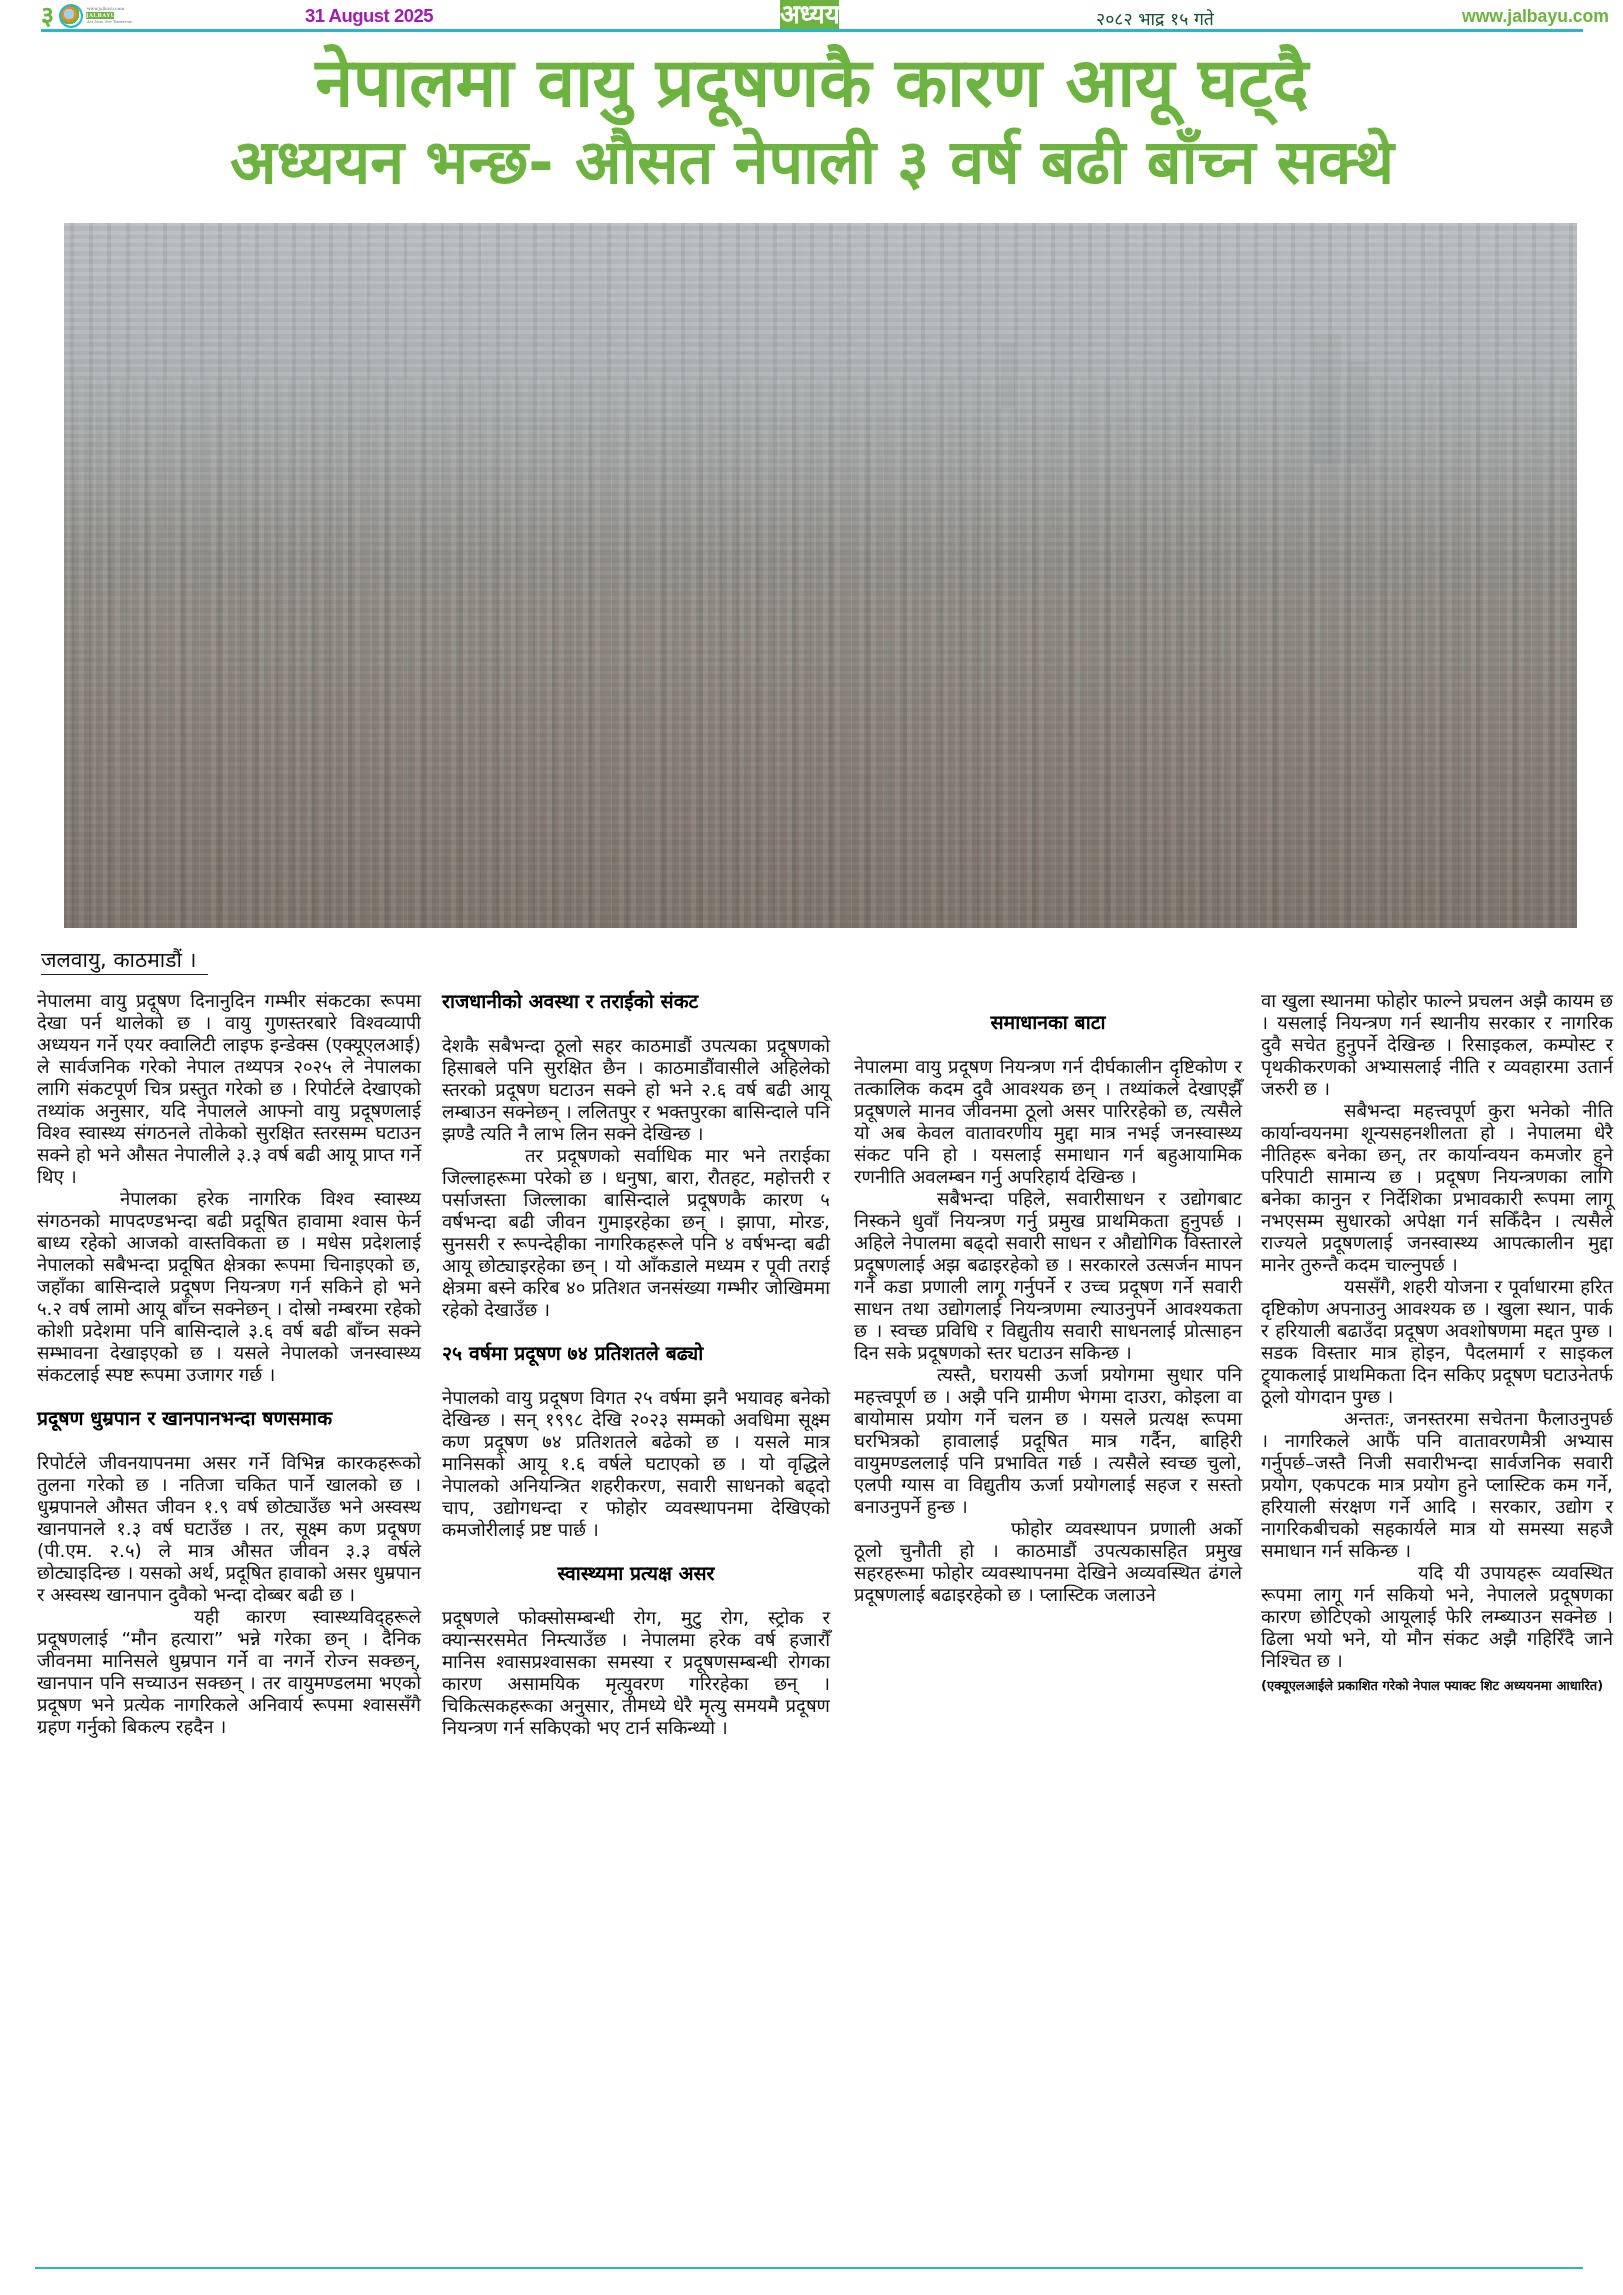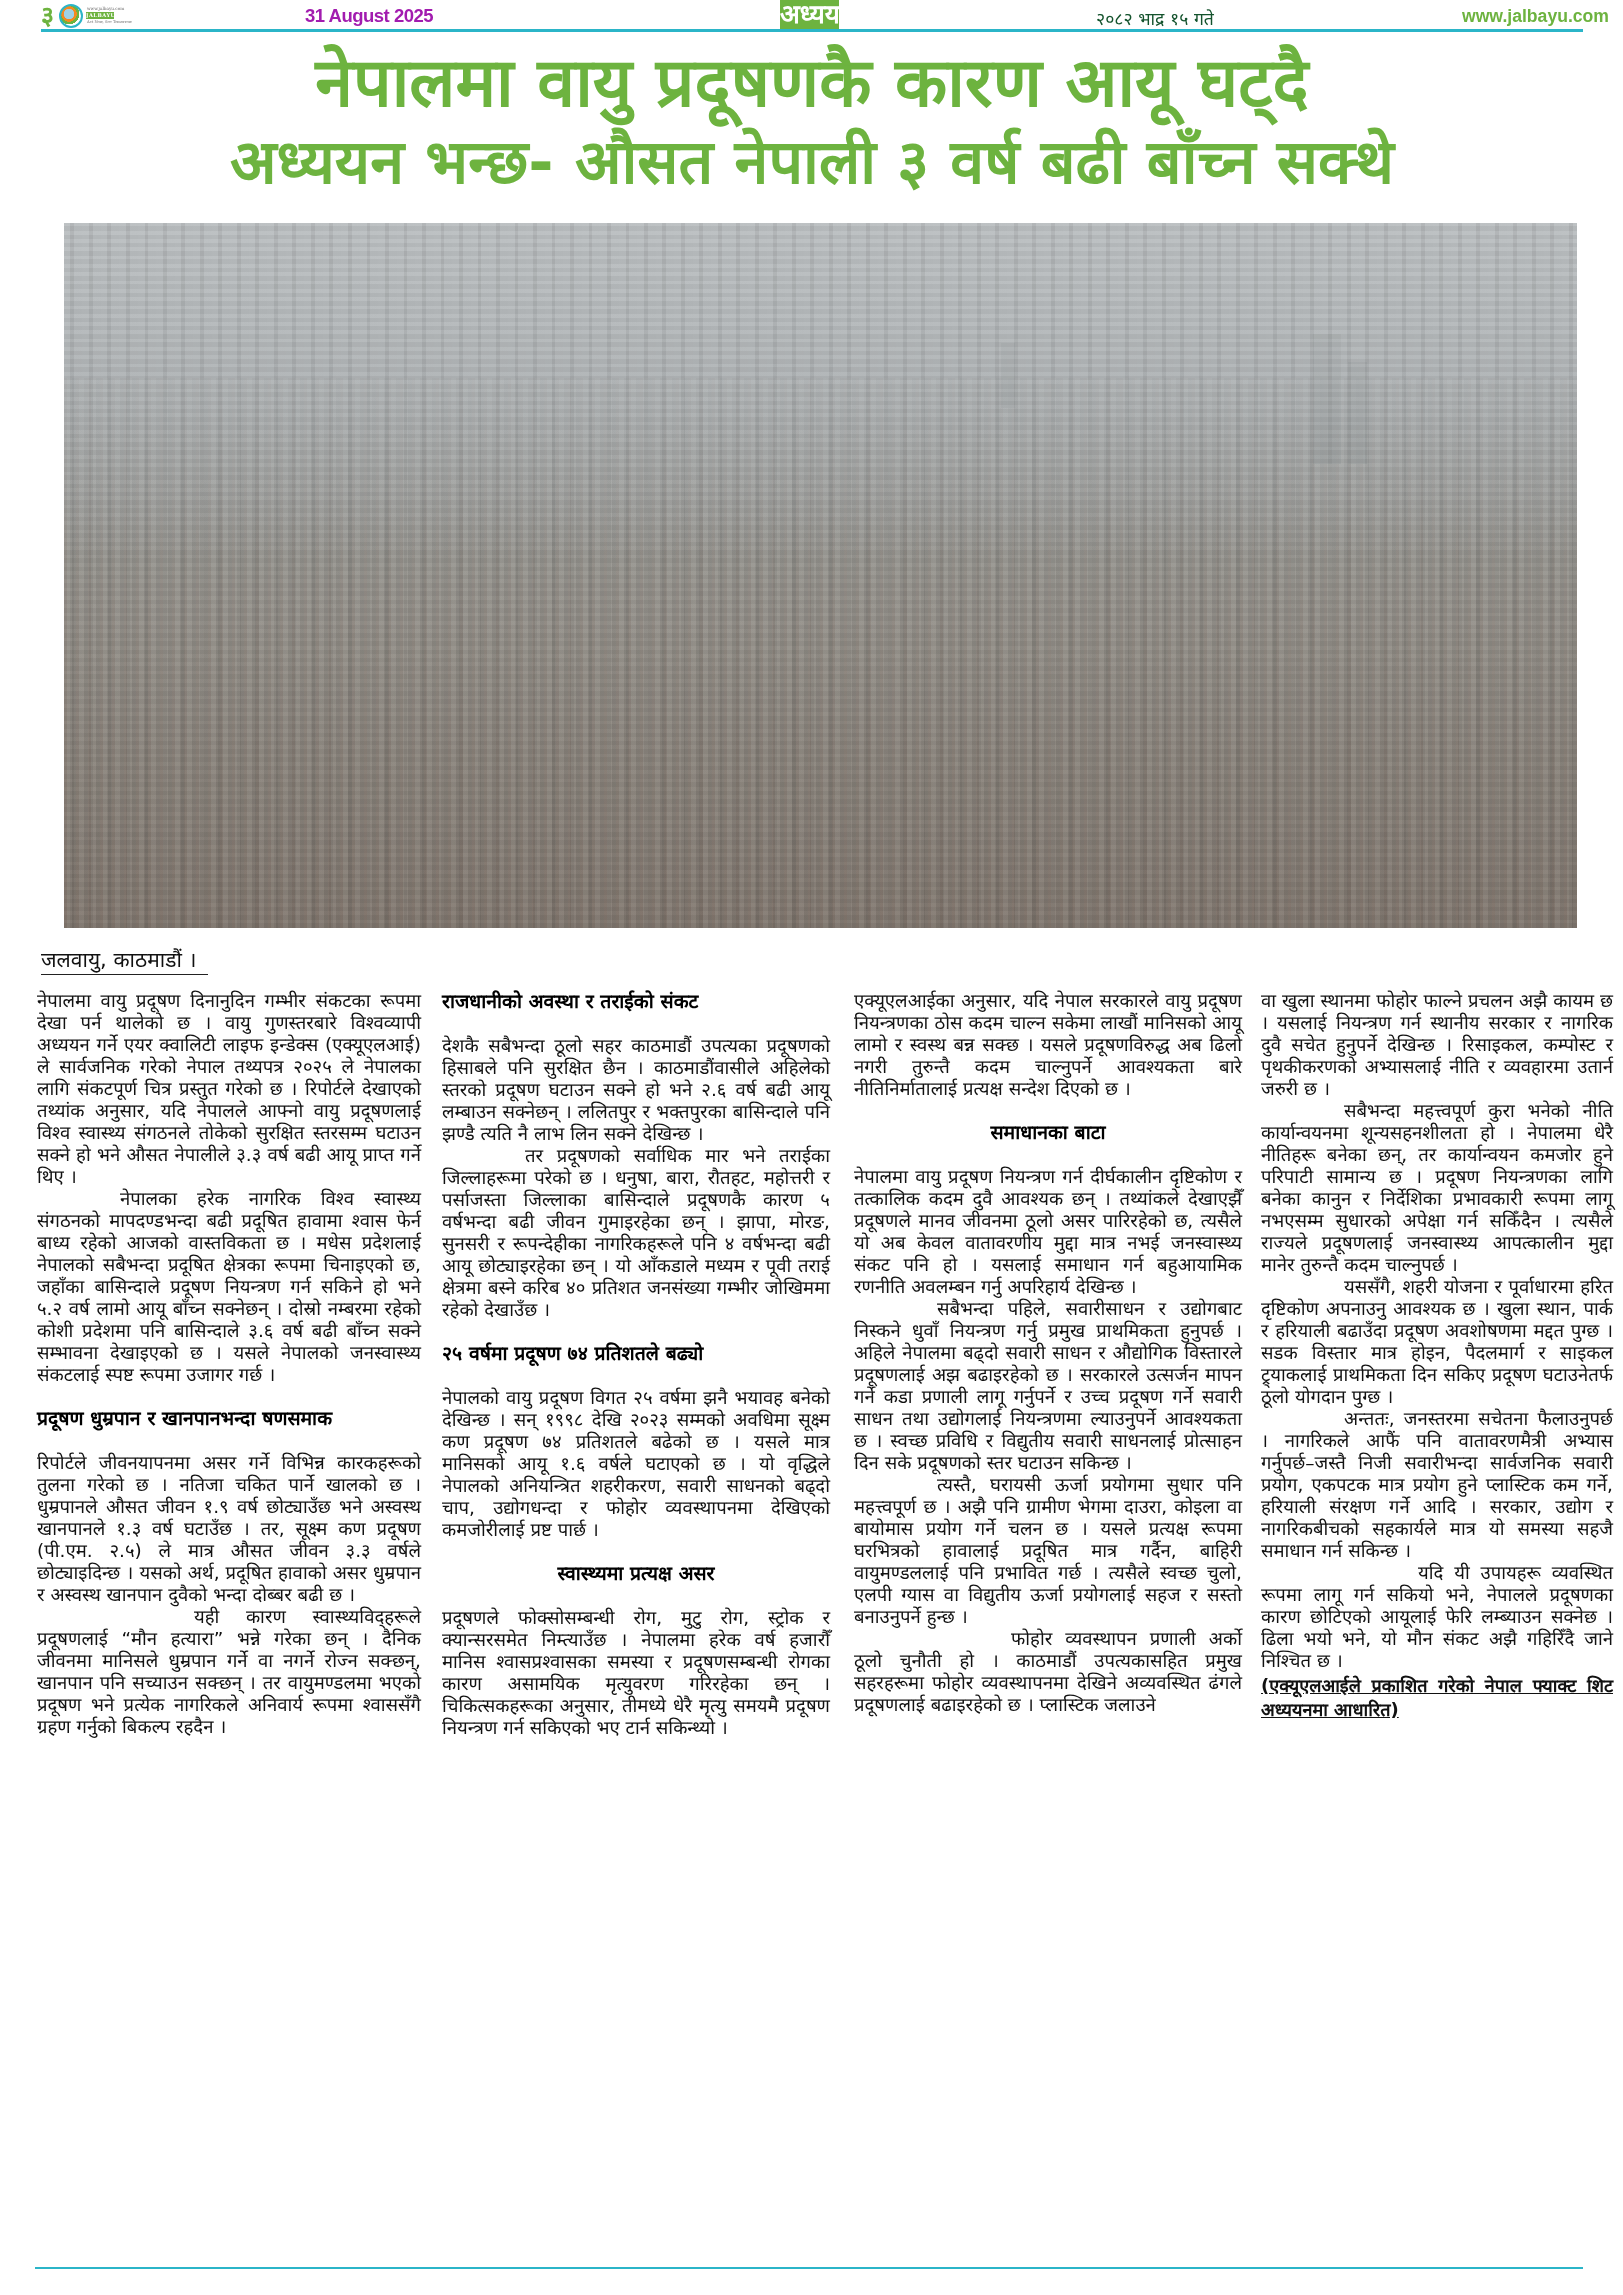--- a/index.html
+++ b/index.html
@@ -45,21 +45,21 @@
   .dateline { position: absolute; left: 41px; top: 949px; font-size: 21px; line-height: 23px; padding-bottom: 1.9px; border-bottom: 1.4px solid #222; width: 167px; }
 
   
   .col { position: absolute; top: 990px; font-size: 18.5px; line-height: 22px; text-align: justify; font-family: "DejaVu Sans", sans-serif; color: #111; }
   .col p { margin: 0; }
   .col p.indent { text-indent: 83px; }
   .col p.indent-lg { text-indent: 157px; }
   .col h3 { margin: 0; font-size: 19.4px; font-weight: bold; line-height: 24px; color: #000; }
   .col h3.center { text-align: center; }
   .col .gap { height: 21px; }
-  .col .source { font-weight: bold; font-size: 18px; line-height: 24px; margin-top: 1.9px; text-decoration: underline; }
+  .col .source { font-weight: bold; font-size: 13px; line-height: 24px; margin-top: 1.9px; }
   .c1 { left: 37px; width: 384px; }
   .c2 { left: 442px; width: 388px; }
   .c3 { left: 854px; width: 388px; }
   .c4 { left: 1261px; width: 352px; }
 
   .rule-bottom { position: absolute; left: 35px; top: 2267px; width: 1548px; height: 2.3px; background: #2bb5c8; }
 </style>
 </head>
 <body>
 
@@ -111,21 +111,20 @@
   <h3>२५ वर्षमा प्रदूषण ७४ प्रतिशतले बढ्यो</h3>
   <div class="gap"></div>
   <p>नेपालको वायु प्रदूषण विगत २५ वर्षमा झनै भयावह बनेको देखिन्छ । सन् १९९८ देखि २०२३ सम्मको अवधिमा सूक्ष्म कण प्रदूषण ७४ प्रतिशतले बढेको छ । यसले मात्र मानिसको आयू १.६ वर्षले घटाएको छ । यो वृद्धिले नेपालको अनियन्त्रित शहरीकरण, सवारी साधनको बढ्दो चाप, उद्योगधन्दा र फोहोर व्यवस्थापनमा देखिएको कमजोरीलाई प्रष्ट पार्छ ।</p>
   <div class="gap"></div>
   <h3 class="center">स्वास्थ्यमा प्रत्यक्ष असर</h3>
   <div class="gap"></div>
   <p>प्रदूषणले फोक्सोसम्बन्धी रोग, मुटु रोग, स्ट्रोक र क्यान्सरसमेत निम्त्याउँछ । नेपालमा हरेक वर्ष हजारौँ मानिस श्वासप्रश्वासका समस्या र प्रदूषणसम्बन्धी रोगका कारण असामयिक मृत्युवरण गरिरहेका छन् । चिकित्सकहरूका अनुसार, तीमध्ये धेरै मृत्यु समयमै प्रदूषण नियन्त्रण गर्न सकिएको भए टार्न सकिन्थ्यो ।</p>
 </div>
 
 <div class="col c3">
-  <p>एक्यूएलआईका अनुसार, यदि नेपाल सरकारले वायु प्रदूषण नियन्त्रणका ठोस कदम चाल्न सकेमा लाखौं मानिसको आयू लामो र स्वस्थ बन्न सक्छ । यसले प्रदूषणविरुद्ध अब ढिलो नगरी तुरुन्तै कदम चाल्नुपर्ने आवश्यकता बारे नीतिनिर्मातालाई प्रत्यक्ष सन्देश दिएको छ ।</p>
   <div class="gap"></div>
   <h3 class="center">समाधानका बाटा</h3>
   <div class="gap"></div>
   <p>नेपालमा वायु प्रदूषण नियन्त्रण गर्न दीर्घकालीन दृष्टिकोण र तत्कालिक कदम दुवै आवश्यक छन् । तथ्यांकले देखाएझैँ प्रदूषणले मानव जीवनमा ठूलो असर पारिरहेको छ, त्यसैले यो अब केवल वातावरणीय मुद्दा मात्र नभई जनस्वास्थ्य संकट पनि हो । यसलाई समाधान गर्न बहुआयामिक रणनीति अवलम्बन गर्नु अपरिहार्य देखिन्छ ।</p>
   <p class="indent">सबैभन्दा पहिले, सवारीसाधन र उद्योगबाट निस्कने धुवाँ नियन्त्रण गर्नु प्रमुख प्राथमिकता हुनुपर्छ । अहिले नेपालमा बढ्दो सवारी साधन र औद्योगिक विस्तारले प्रदूषणलाई अझ बढाइरहेको छ । सरकारले उत्सर्जन मापन गर्ने कडा प्रणाली लागू गर्नुपर्ने र उच्च प्रदूषण गर्ने सवारी साधन तथा उद्योगलाई नियन्त्रणमा ल्याउनुपर्ने आवश्यकता छ । स्वच्छ प्रविधि र विद्युतीय सवारी साधनलाई प्रोत्साहन दिन सके प्रदूषणको स्तर घटाउन सकिन्छ ।</p>
   <p class="indent">त्यस्तै, घरायसी ऊर्जा प्रयोगमा सुधार पनि महत्त्वपूर्ण छ । अझै पनि ग्रामीण भेगमा दाउरा, कोइला वा बायोमास प्रयोग गर्ने चलन छ । यसले प्रत्यक्ष रूपमा घरभित्रको हावालाई प्रदूषित मात्र गर्दैन, बाहिरी वायुमण्डललाई पनि प्रभावित गर्छ । त्यसैले स्वच्छ चुलो, एलपी ग्यास वा विद्युतीय ऊर्जा प्रयोगलाई सहज र सस्तो बनाउनुपर्ने हुन्छ ।</p>
   <p class="indent-lg">फोहोर व्यवस्थापन प्रणाली अर्को ठूलो चुनौती हो । काठमाडौं उपत्यकासहित प्रमुख सहरहरूमा फोहोर व्यवस्थापनमा देखिने अव्यवस्थित ढंगले प्रदूषणलाई बढाइरहेको छ । प्लास्टिक जलाउने</p>
 </div>
 
 <div class="col c4">

